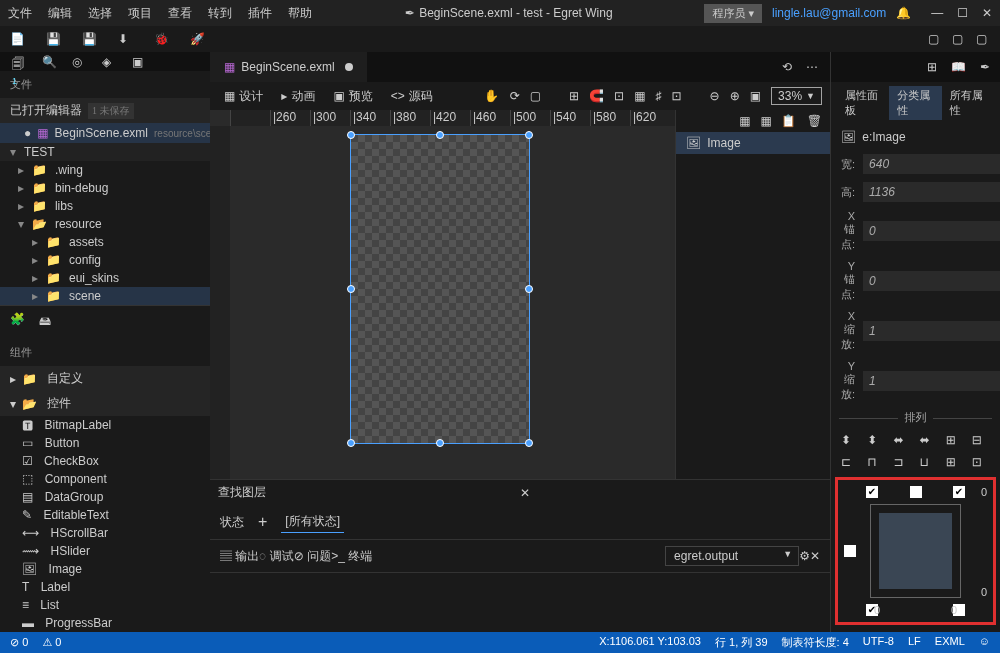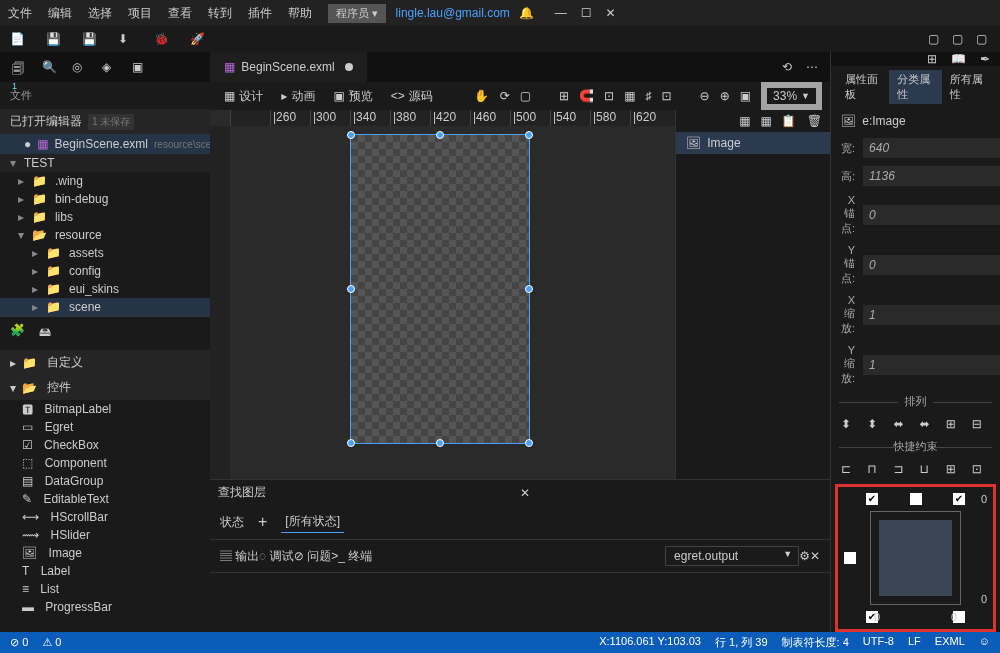--- a/index.html
+++ b/index.html
@@ -18,21 +18,21 @@
 .icon { width: 14px; height: 14px; display: inline-block; }
 
 .main { display: flex; height: 580px; }
 .left-panel { width: 210px; background: #1a1a1a; display: flex; flex-direction: column; }
 .left-tabs { height: 30px; display: flex; align-items: center; gap: 16px; padding: 0 12px; background: #111; }
 .left-tabs .icon.active { filter: brightness(1.4); }
 .sup { color:#4aa0ff; font-size:9px; vertical-align: super;}
 
 .section-header { padding: 6px 10px; color: #999; font-size: 11px; }
 .open-editors { padding: 4px 10px; background:#252525; display:flex; align-items:center; gap:6px;}
-.open-editors .sub { color:#777; font-size:10px; background:#333; padding:1px 4px;}
+.open-editors .sub { color:#777; font-size:10px; background:#333; padding:1px 4px;font-family:Liberation Serif, serif;}
 .file-item { padding: 3px 10px 3px 24px; display: flex; align-items: center; gap: 6px; }
 .file-item.selected { background: #263447; }
 .file-item .meta { color:#777; font-size:10px; margin-left:auto;}
 
 .tree { flex: 0 0 auto; }
 .tree-item { padding: 2px 0 2px 10px; display: flex; align-items: center; gap: 4px; cursor:pointer;}
 .tree-item .arrow { width:10px; display:inline-block; color:#888;}
 .tree-item.depth1 { padding-left: 18px; }
 .tree-item.depth2 { padding-left: 32px; }
 .tree-item.selected { background:#263447; }
@@ -45,21 +45,21 @@
 .center { flex: 1; display: flex; flex-direction: column; background:#1e1e1e; }
 .tab-bar { height: 30px; background:#111; display:flex; align-items:center; }
 .tab { height:100%; padding:0 14px; display:flex; align-items:center; gap:6px; background:#1e1e1e; }
 .tab .dot { width:8px; height:8px; border-radius:50%; background:#ccc; margin-left:4px;}
 .tab-right { margin-left:auto; display:flex; gap:14px; padding-right:12px;}
 
 .mode-bar { height:28px; background:#1a1a1a; display:flex; align-items:center; padding:0 8px; gap:6px;}
 .mode-bar .mode-btn { padding:3px 6px; display:flex; align-items:center; gap:4px; color:#aaa;}
 .mode-bar .mode-btn.active { color:#fff; }
 .mode-right { margin-left:auto; display:flex; gap:10px; align-items:center;}
-.zoom-box { border:6px solid #a3a3a3; padding:1px 6px; display:flex; align-items:center; gap:4px;}
+.zoom-box { border:1px solid #a3a3a3; padding:1px 6px; display:flex; align-items:center; gap:4px;}
 
 .canvas-area { flex:1; position:relative; display:flex;}
 .canvas-main { flex:1; position:relative; background:#2a2a2a; overflow:hidden;}
 .ruler-h { position:absolute; top:0; left:20px; right:0; height:16px; background:#222; color:#666; font-size:9px; display:flex; overflow:hidden;}
 .ruler-h span { width:40px; flex-shrink:0; border-left:1px solid #444; padding-left:2px;}
 .ruler-v { position:absolute; top:16px; left:0; width:20px; bottom:0; background:#222;}
 .canvas-content { position:absolute; top:16px; left:20px; right:0; bottom:0; background:#2a2a2a;}
 .artboard { position:absolute; left:120px; top:8px; width:180px; height:310px; border:1px solid #4aa0ff; 
   background-image: repeating-conic-gradient(#555 0% 25%, #444 0% 50%); background-size: 14px 14px;}
 .handle { position:absolute; width:8px; height:8px; background:#4aa0ff; border:1px solid #fff; border-radius:50%;}
@@ -121,20 +121,24 @@
 
 <div class="menubar">
   <span class="menubar-item">文件</span>
   <span class="menubar-item">编辑</span>
   <span class="menubar-item">选择</span>
   <span class="menubar-item">项目</span>
   <span class="menubar-item">查看</span>
   <span class="menubar-item">转到</span>
   <span class="menubar-item">插件</span>
   <span class="menubar-item">帮助</span>
+  <span class="title-center">
+    <span class="feather">✒</span>
+    <span>BeginScene.exml - test - Egret Wing</span>
+  </span>
   <span class="title-right">
     <span class="badge">程序员 ▾</span>
     <span class="user-email">lingle.lau@gmail.com</span>
     <span>🔔</span>
     <span class="win-controls">
       <span>—</span>
       <span>☐</span>
       <span>✕</span>
     </span>
   </span>
@@ -220,33 +224,34 @@
       <div class="tree-item depth2 selected">
           <span class="arrow">▸</span>
           <span class="folder-icon" style="color:#4aa0ff;">📁</span>
           <span>scene</span>
         </div>
     </div>
     <div class="icon-bar">
       <span style="color:#4aa0ff;">🧩</span>
       <span>🖴</span>
     </div>
+    <div class="section-header">组件</div>
     <div class="comp-header">
         <span class="arrow">▸</span>
         <span class="folder-icon">📁</span>
         <span>自定义</span>
       </div>
     <div class="comp-header">
         <span class="arrow">▾</span>
         <span class="folder-icon" style="color:#d4a868;">📂</span>
         <span>控件</span>
       </div>
     <div class="comp-list">
       <div class="tree-item"><span>🆃</span>&nbsp;<span>BitmapLabel</span></div>
-      <div class="tree-item"><span>▭</span>&nbsp;<span>Egret</span></div>
+      <div class="tree-item"><span>▭</span>&nbsp;<span>Button</span></div>
       <div class="tree-item"><span>☑</span>&nbsp;<span>CheckBox</span></div>
       <div class="tree-item"><span>⬚</span>&nbsp;<span>Component</span></div>
       <div class="tree-item"><span>▤</span>&nbsp;<span>DataGroup</span></div>
       <div class="tree-item"><span>✎</span>&nbsp;<span>EditableText</span></div>
       <div class="tree-item"><span>⟷</span>&nbsp;<span>HScrollBar</span></div>
       <div class="tree-item"><span>⟿</span>&nbsp;<span>HSlider</span></div>
       <div class="tree-item"><span>🖼</span>&nbsp;<span>Image</span></div>
       <div class="tree-item"><span>T</span>&nbsp;<span>Label</span></div>
       <div class="tree-item"><span>≡</span>&nbsp;<span>List</span></div>
       <div class="tree-item"><span>▬</span>&nbsp;<span>ProgressBar</span></div>
@@ -408,21 +413,20 @@
       </div>
     <div class="section-title">排列</div>
     <div class="align-row">
       <span class="align-btn">⬍</span>
       <span class="align-btn">⬍</span>
       <span class="align-btn">⬌</span>
       <span class="align-btn">⬌</span>
       <span class="align-btn">⊞</span>
       <span class="align-btn">⊟</span>
     </div>
-    <div class="section-title">快捷约束</div>
     <div class="align-row">
       <span class="align-btn">⊏</span>
       <span class="align-btn">⊓</span>
       <span class="align-btn">⊐</span>
       <span class="align-btn">⊔</span>
       <span class="align-btn">⊞</span>
       <span class="align-btn">⊡</span>
     </div>
     <div class="constraint-box">
       <div class="constraint-inner">

